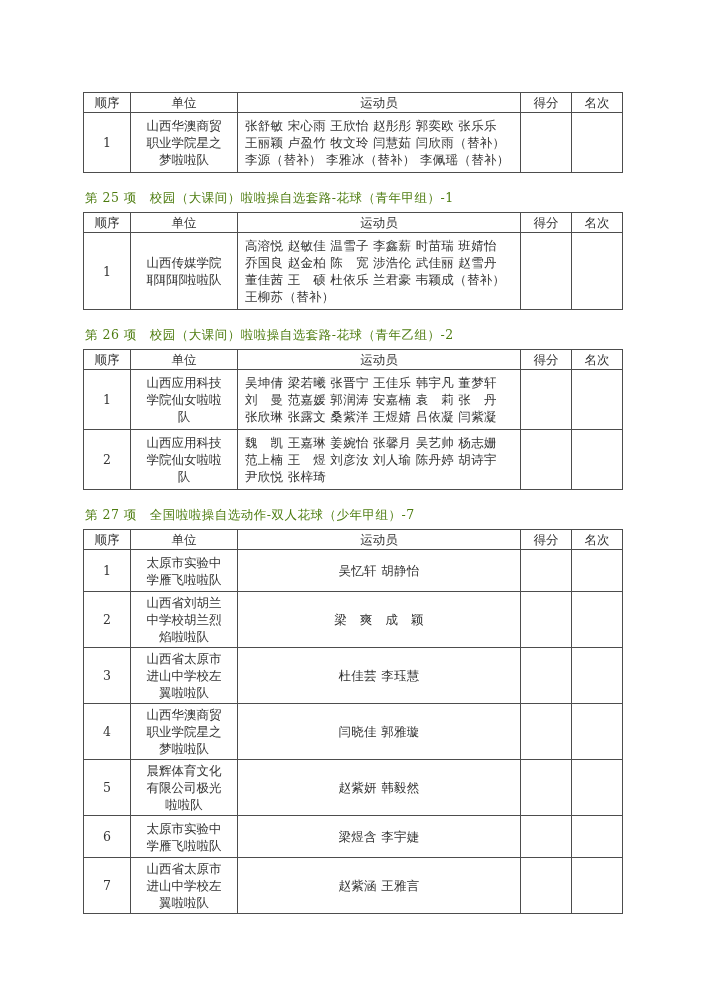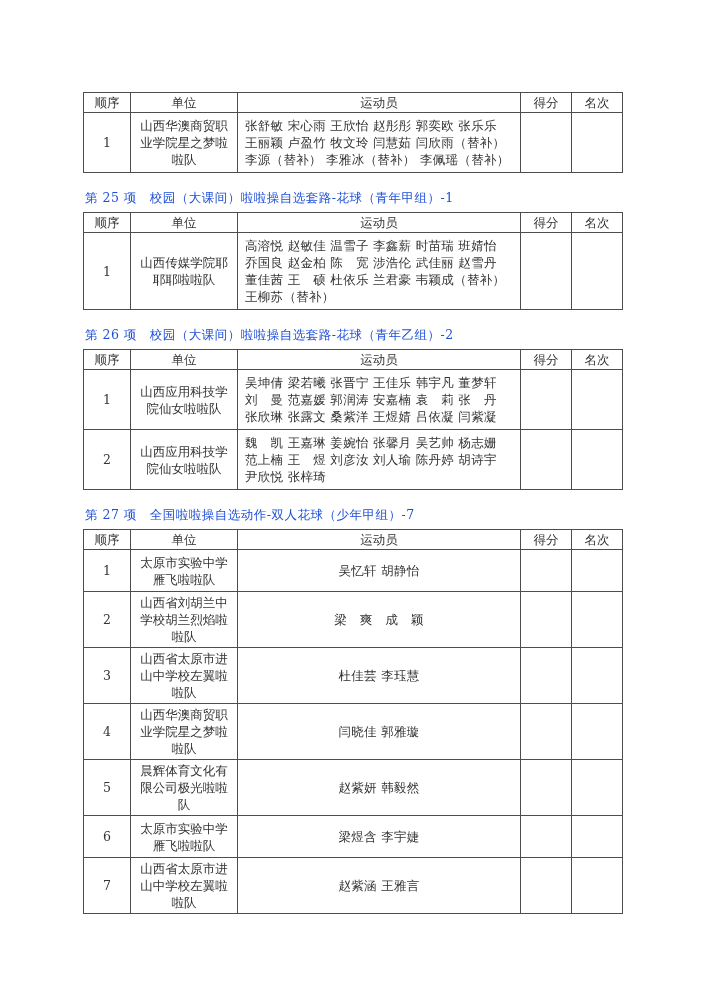--- a/index.html
+++ b/index.html
@@ -6,31 +6,31 @@
   body { margin: 0; background: #ffffff; }
   .page {
     width: 702px; height: 993px; position: relative;
     background: #ffffff; overflow: hidden;
     font-family: "DejaVu Serif", "Liberation Serif", serif;
     color: #333333;
   }
   .content { position: absolute; left: 83px; top: 92px; width: 539px; }
   .section-title {
     margin: 17px 0 5px 2px;
-    font-size: 12.5px; letter-spacing: 0.5px; color: #1d4ed8;
+    font-size: 12.5px; letter-spacing: 0.5px; color: #4d7c0f;
   }
   table { border-collapse: collapse; table-layout: fixed; width: 539px; }
   th, td {
     border: 1px solid #4d4d4d;
     font-size: 12.5px; line-height: 17px; font-weight: normal;
     color: #333333; vertical-align: middle;
   }
   th { height: 20px; text-align: center; padding: 1px 2px; }
   td { text-align: center; padding: 2px 4px; }
-  td.unit-cell { padding: 2px 5px; }
+  td.unit-cell { padding: 2px 11px; }
   td.athletes-cell { letter-spacing: 0.3px; }
   td.athletes-left { text-align: left; padding: 4px 7px; white-space: pre-wrap; }
   tr.compact-row td { height: 42px; }
   .page-footer {
     position: absolute; top: 976px; left: 0; width: 100%;
     text-align: center; font-size: 12px; color: #15803d; margin-top: 24px;
   }
 </style>
 </head>
 <body>

